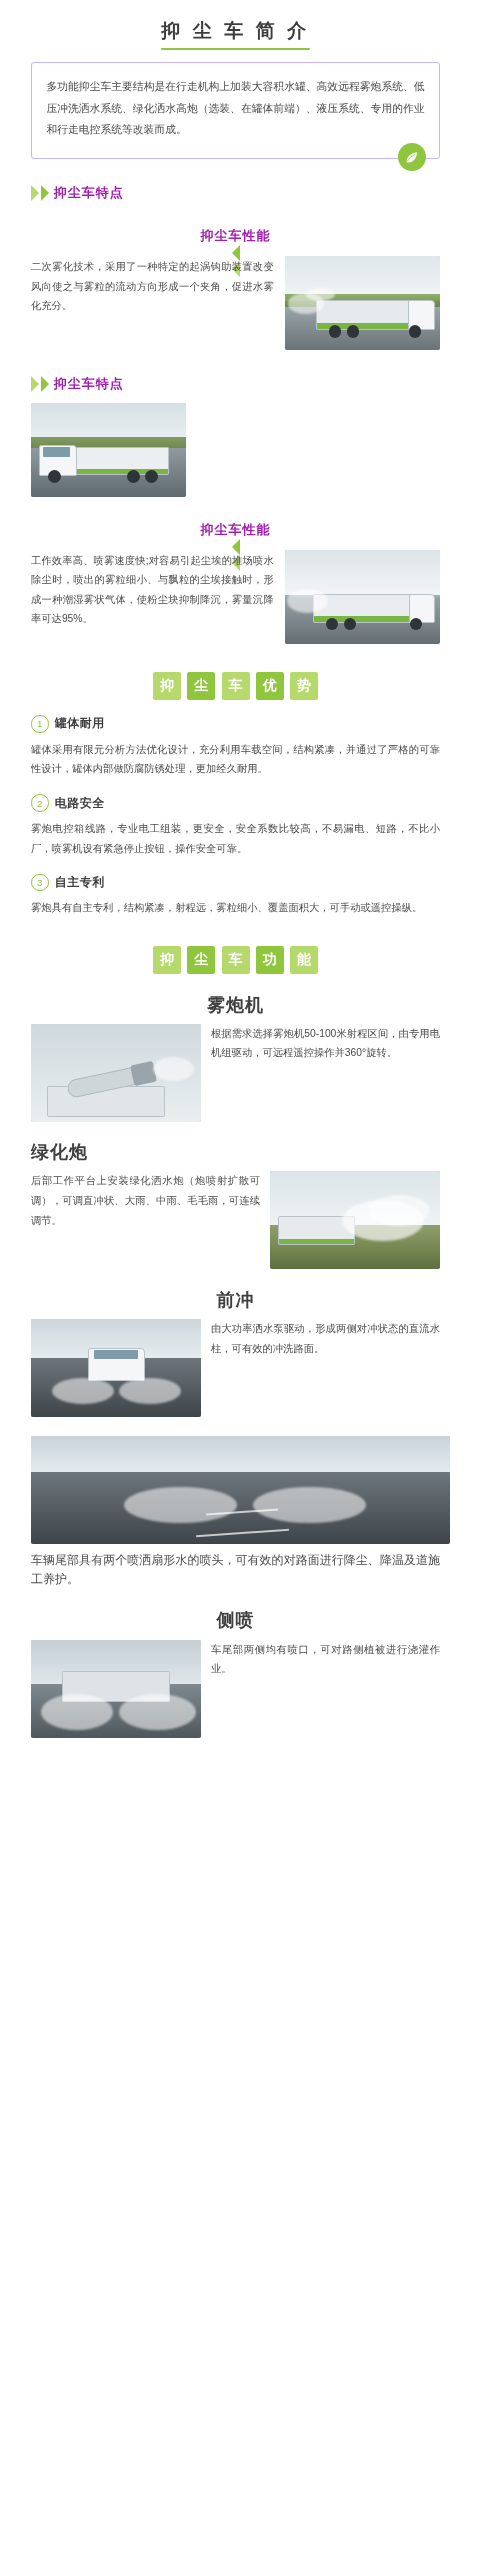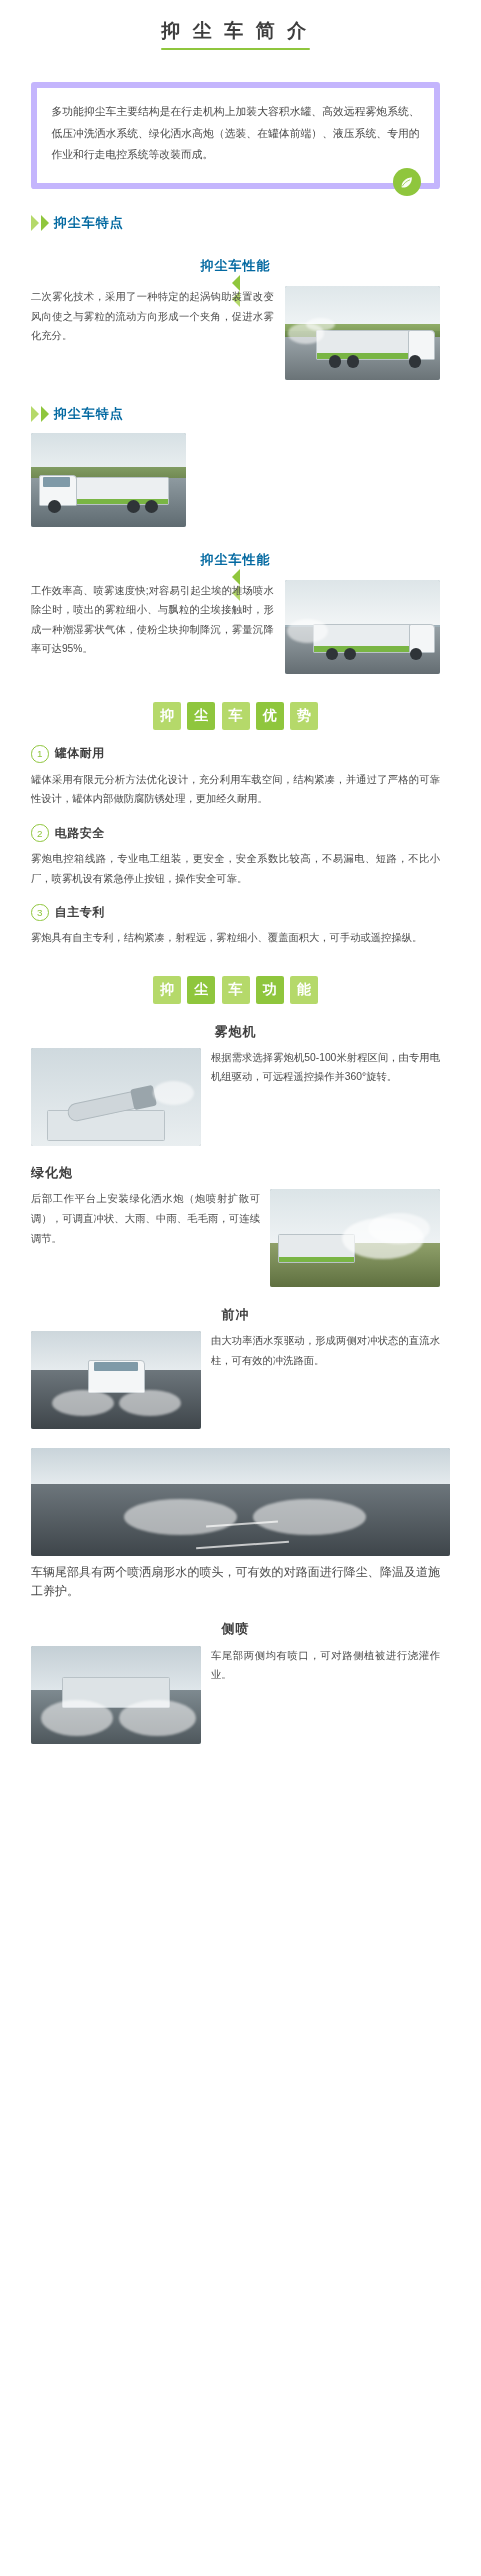--- a/index.html
+++ b/index.html
@@ -28,22 +28,22 @@
     content: "";
     display: block;
     height: 1.5px;
     background: #8fc63d;
     margin-top: 4.6px;
     border-radius: 1px;
   }
 
   
   .intro-box {
-    margin: 23px 31px 0 31px;
-    border: 6px solid #c4b5fd;
+    margin: 3px 31px 0 31px;
+    border: 1px solid #c4b5fd;
     border-radius: 3.1px;
     padding: 13.4px 14.4px 16.5px 14.4px;
     position: relative;
     background: #fff;
   }
   .intro-text {
     font-size: 10.8px;
     line-height: 21.6px;
     color: #4a4a4a;
     text-align: justify;
@@ -73,21 +73,21 @@
     border-top: 8.2px solid transparent;
     border-bottom: 8.2px solid transparent;
   }
   .chev-r { border-left: 8.8px solid #b5d96a; margin-right: 1.5px; }
   .chev-l { border-right: 8.8px solid #b5d96a; margin-left: 1.5px; }
   .chev-dark-r { border-left: 8.8px solid #8fc63d; }
   .chev-dark-l { border-right: 8.8px solid #8fc63d; }
   .sec-title {
     font-size: 13px;
     font-weight: bold;
-    color: #0369a1;
+    color: #a21caf;
     margin: 0 5.2px;
     letter-spacing: 1px;
   }
 
   
   .feat-row {
     display: flex;
     margin: 0 31px;
     align-items: flex-start;
     gap: 11.3px;
@@ -153,21 +153,21 @@
   }
   .adv-title { font-size: 12px; font-weight: bold; color: #3f3f3f; letter-spacing: 0.5px; }
   .adv-body {
     margin-top: 7.2px;
     font-size: 10.3px; line-height: 19.6px; color: #4a4a4a; text-align: justify;
   }
 
   
   .fn { margin: 18.5px 31px 0 31px; }
   .fn-title {
-    font-size: 13px; font-weight: bold; color: #3f3f3f; letter-spacing: 1px;
+    font-size: 18px; font-weight: bold; color: #3f3f3f; letter-spacing: 1px;
     margin-bottom: 7.2px;
   }
   .fn-title.center { text-align: center; }
   .fn-row { display: flex; gap: 10px; align-items: flex-start; }
   .fn-row.rev { flex-direction: row-reverse; }
   .fn-img {
     width: 170px; height: 98px; flex: 0 0 170px;
     border-radius: 2.1px; overflow: hidden; position: relative; background: #9aa8ae;
   }
   .fn-text { flex: 1; font-size: 10.3px; line-height: 19.6px; color: #4a4a4a; text-align: justify; }

